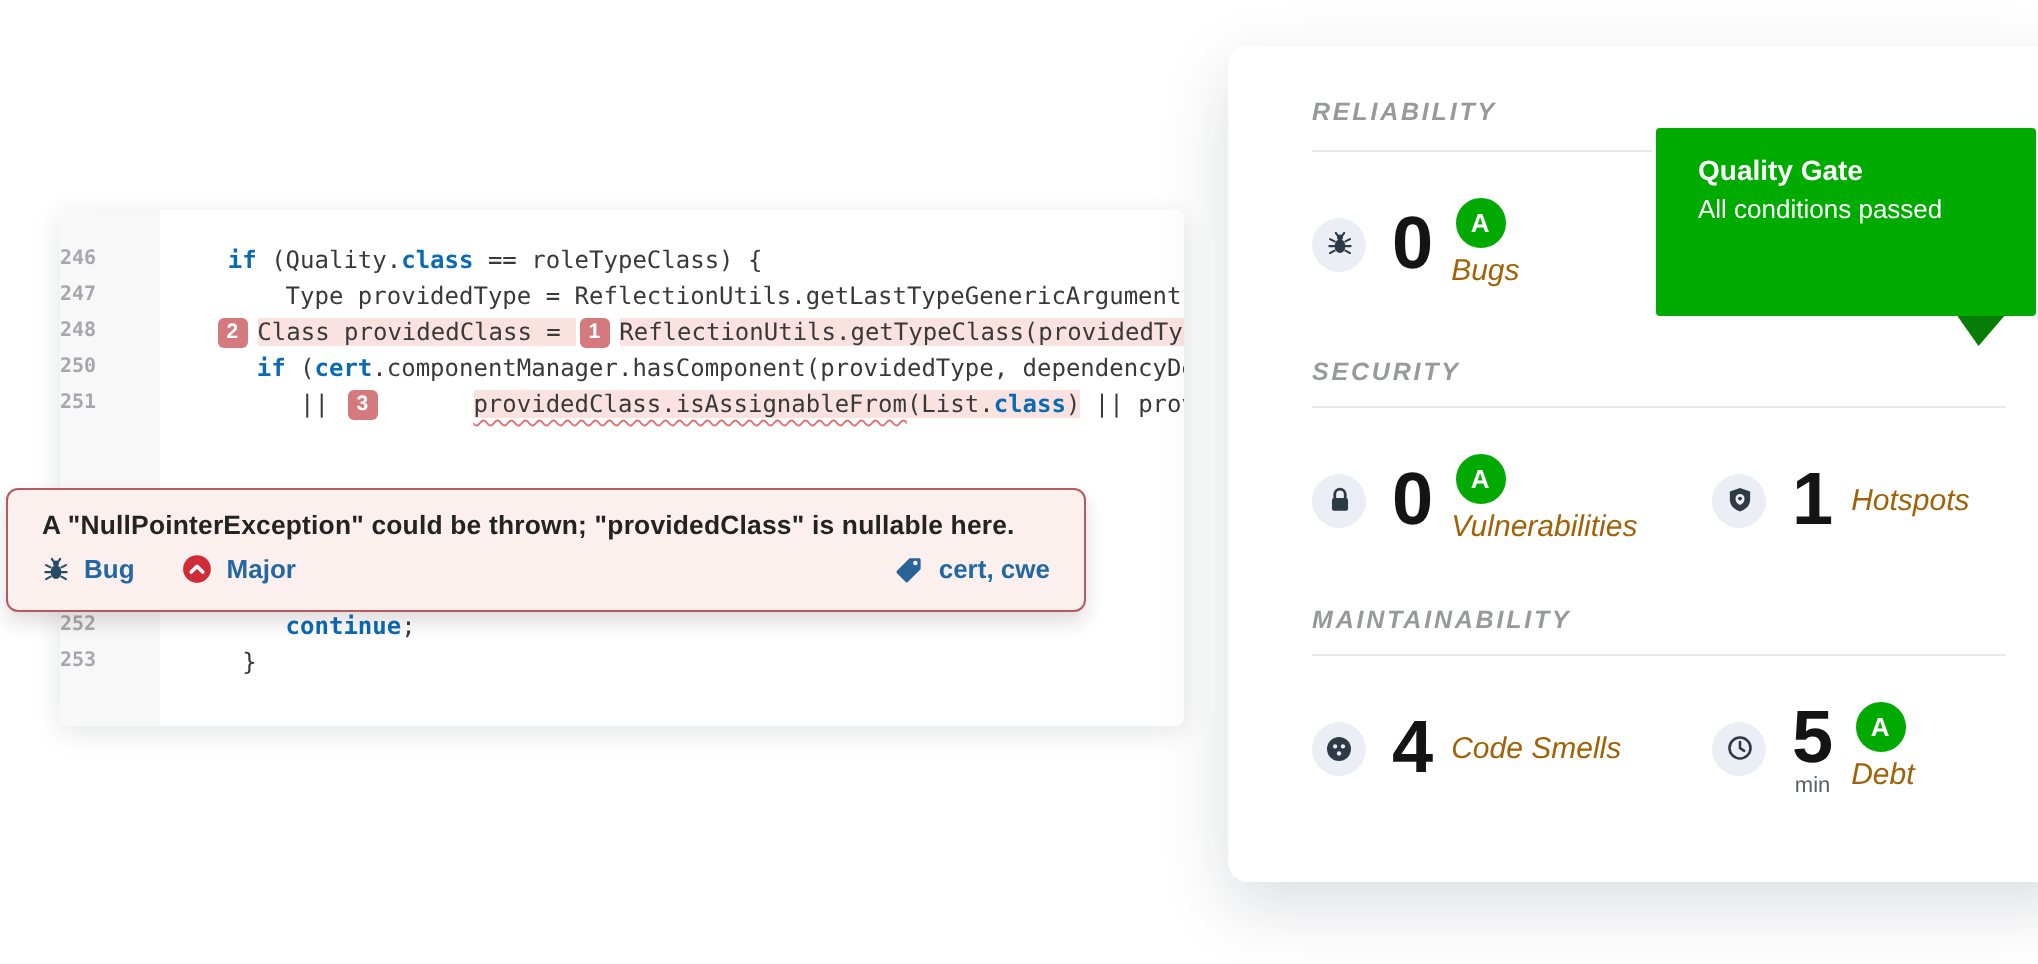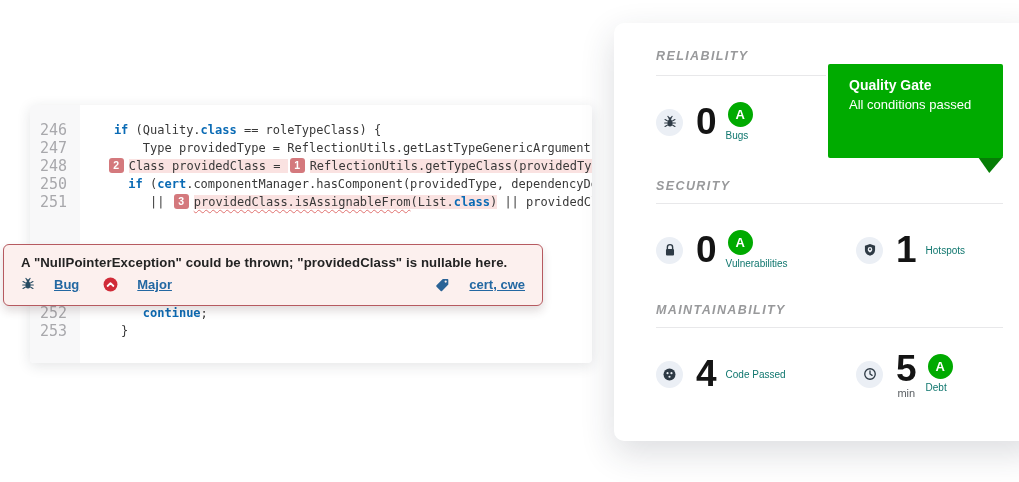--- a/index.html
+++ b/index.html
@@ -7,39 +7,39 @@
          font-family:"Liberation Sans",sans-serif;background:#ffffff;}
 
   
   .code-panel{position:absolute;left:30px;top:105px;width:562px;height:258px;
     background:#ffffff;border-radius:4px;box-shadow:0 3px 14px rgba(30,40,50,.12);
     overflow:hidden;}
   .gutter-strip{position:absolute;left:0;top:0;bottom:0;width:50px;background:#f8f8f9;}
   .code-lines{position:absolute;left:0;top:16px;right:0;}
   .code-row{display:flex;height:18px;line-height:18px;
     font-family:"DejaVu Sans Mono",monospace;font-size:12px;}
-  .line-num{flex:0 0 50px;box-sizing:border-box;padding-right:13px;text-align:right;
-    color:#a8a8ac;font-size:15px;}
+  .line-num{flex:0 0 50px;box-sizing:border-box;padding-right:13px;
+    color:#a8a8ac;font-size:10px;font-weight:bold;}
   .line-code{white-space:pre;padding-left:5px;color:#393939;}
   .seg{color:#393939;}
   .kw{color:#0a6bb5;font-weight:bold;}
   .hl{background:#fae2e1;}
-  .wavy{text-decoration:underline wavy #e0716f 1px;text-underline-offset:3px;}
+  .wavy{text-decoration:underline wavy #e0716f 1px;text-underline-offset:3px;margin-left:43px;}
   .loc-badge{display:inline-block;width:15px;height:15px;line-height:15px;margin:0 5px 0 2px;
     background:#d4797d;color:#ffffff;border-radius:3px;text-align:center;
     font-size:10.5px;font-weight:bold;vertical-align:1px;
     font-family:"Liberation Sans",sans-serif;}
 
   
   .issue-popup{position:absolute;left:3px;top:244px;width:540px;height:62px;box-sizing:border-box;
     background:#fcf0ee;border:1.5px solid #b65a60;border-radius:6px;
     box-shadow:0 5px 10px rgba(60,30,30,.16);padding:10px 17px 0 17px;z-index:5;}
   .issue-message{font-size:13.2px;font-weight:bold;color:#232323;letter-spacing:.1px;}
   .issue-meta{display:flex;align-items:center;margin-top:7px;font-size:13px;font-weight:bold;color:#2368a2;}
-  .issue-meta .chip{display:flex;gap:19px;cursor:pointer;text-decoration:underline;}
+  .issue-meta .chip{display:flex;align-items:center;gap:7px;cursor:pointer;}
   .issue-meta .gap{width:24px;}
   .issue-meta .spacer{flex:1;}
   .bug-glyph{color:#274b62;display:inline-flex;}
   .tag-glyph{color:#2a6396;display:inline-flex;}
 
   
   .qpanel{position:absolute;left:614px;top:23px;width:426px;height:418px;background:#ffffff;
     border-radius:10px;box-shadow:0 12px 34px rgba(35,45,60,.16);z-index:10;}
   .qsection-title{position:absolute;left:42px;font-size:12.5px;font-weight:bold;font-style:italic;
     color:#98999b;letter-spacing:1.4px;}
@@ -50,24 +50,24 @@
     display:flex;align-items:center;justify-content:center;flex:0 0 27px;}
   .m-value{font-size:37px;font-weight:bold;color:#141414;margin-left:13px;line-height:40px;}
   .m-valcol{display:flex;flex-direction:column;align-items:center;margin-left:13px;}
   .m-valcol .m-value{margin-left:0;}
   .m-unit{font-size:11px;color:#5a5f63;margin-top:-2px;}
   .m-col{display:flex;flex-direction:column;align-items:flex-start;margin-left:9px;transform:translateY(-2px);}
   .m-col.no-badge{transform:none;justify-content:flex-end;}
   .rating-badge{width:25px;height:25px;border-radius:50%;background:#00aa00;border:2px solid #ffffff;
     color:#ffffff;font-size:13px;font-weight:bold;display:flex;align-items:center;justify-content:center;
     margin-bottom:1px;}
-  .m-label{font-size:10px;color:#0f766e;}
-
-  
-  .qg-badge{position:absolute;left:828px;top:64px;width:175px;height:94px;box-sizing:border-box;
+  .m-label{font-size:15px;color:#a16207;font-style:italic;}
+
+  
+  .qg-badge{position:absolute;left:828px;top:64px;width:190px;height:94px;box-sizing:border-box;
     background:#00ab00;border-radius:2px;color:#ffffff;padding:13px 0 0 21px;z-index:20;}
   .qg-title{font-size:14px;font-weight:bold;}
   .qg-status{font-size:27px;font-weight:bold;line-height:32px;margin-top:2px;letter-spacing:.3px;}
   .qg-sub{font-size:13px;margin-top:4px;}
   .qg-fold{position:absolute;left:978px;top:157px;width:25px;height:16px;background:#067d06;
     clip-path:polygon(0 0,100% 0,45% 100%);z-index:19;}
 </style>
 </head>
 <body>
 
@@ -202,21 +202,21 @@
         <span class="m-icon-circle">
           <svg viewBox="0 0 16 16" width="15" height="15" fill="currentColor">
             <circle cx="8" cy="8" r="6.4"></circle>
             <circle cx="5.9" cy="6.6" r="1.15" fill="#ebeff5"></circle>
             <circle cx="10.1" cy="6.6" r="1.15" fill="#ebeff5"></circle>
             <circle cx="8" cy="10.4" r="1.15" fill="#ebeff5"></circle>
           </svg>
         </span>
         <span class="m-value">4</span>
         <span class="m-col no-badge">
-          <span class="m-label">Code Passed</span>
+          <span class="m-label">Code Smells</span>
         </span>
       </div>
       <div class="metric" style="left:200px;">
         <span class="m-icon-circle">
           <svg viewBox="0 0 16 16" width="14" height="14" fill="none" stroke="currentColor">
             <circle cx="8" cy="8" r="6" stroke-width="1.5"></circle>
             <path d="M8 4.6V8l2.4 1.6" stroke-width="1.5" stroke-linecap="round"></path>
           </svg>
         </span>
         <span class="m-valcol">

